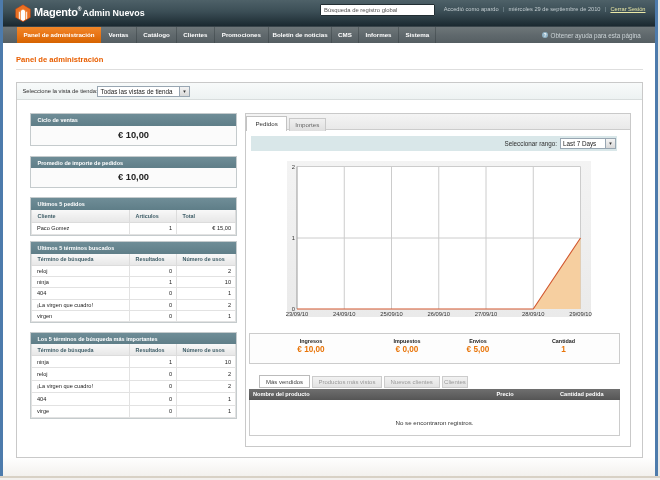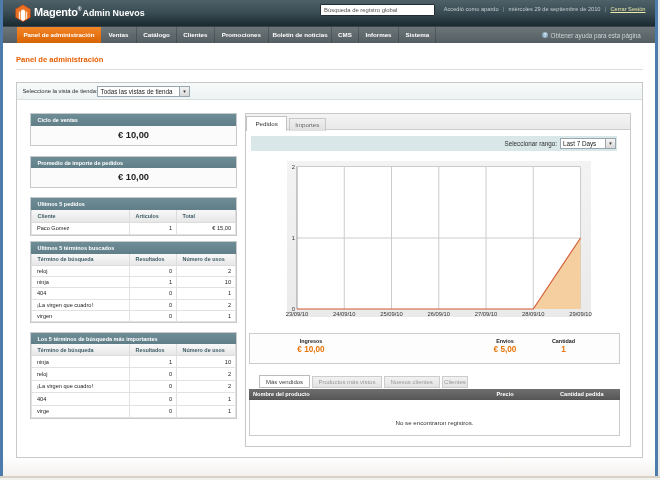--- a/index.html
+++ b/index.html
@@ -267,21 +267,25 @@
       <text x="246.25" y="155" text-anchor="middle">28/09/10</text>
       <text x="293.5" y="155" text-anchor="middle">29/09/10</text>
     </g>
   </svg>
 
   <div class="abs" id="stats"></div>
   <div class="stat" style="left:251px;">
       <div class="l">Ingresos</div>
       <div class="v">€ 10,00</div>
     </div>
-  <div class="stat" style="left:445px;">
+  <div class="stat" style="left:347px;">
+      <div class="l">Impuestos</div>
+      <div class="v">€ 0,00</div>
+    </div>
+  <div class="stat" style="left:418px;">
       <div class="l">Envios</div>
       <div class="v">€ 5,00</div>
     </div>
   <div class="stat" style="left:503.5px;">
       <div class="l">Cantidad</div>
       <div class="v">1</div>
     </div>
 
   <div class="btab" id="btab1">Más vendidos</div>
   <div class="btab" id="btab2">Productos más vistos</div>

